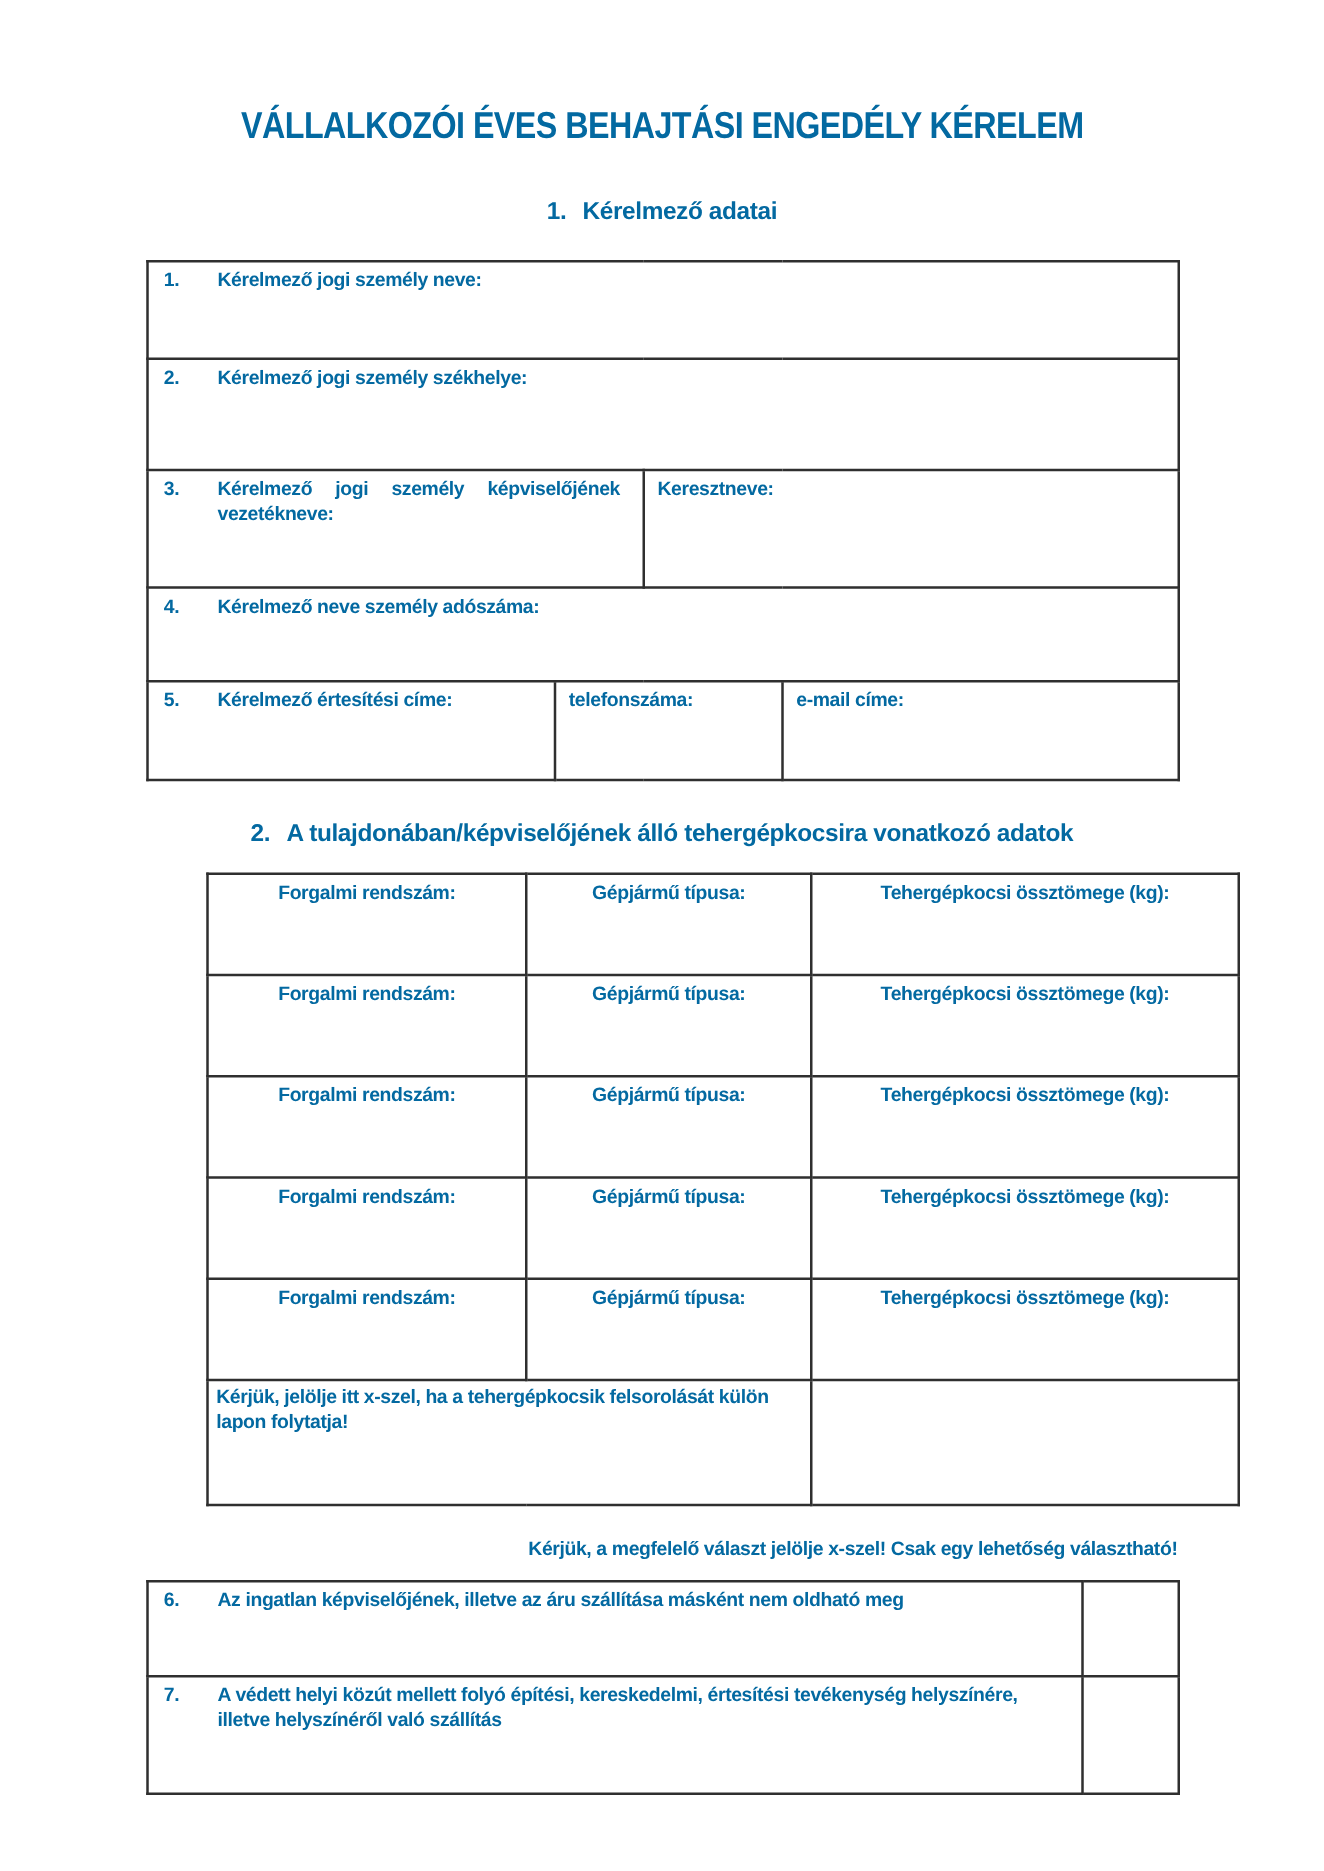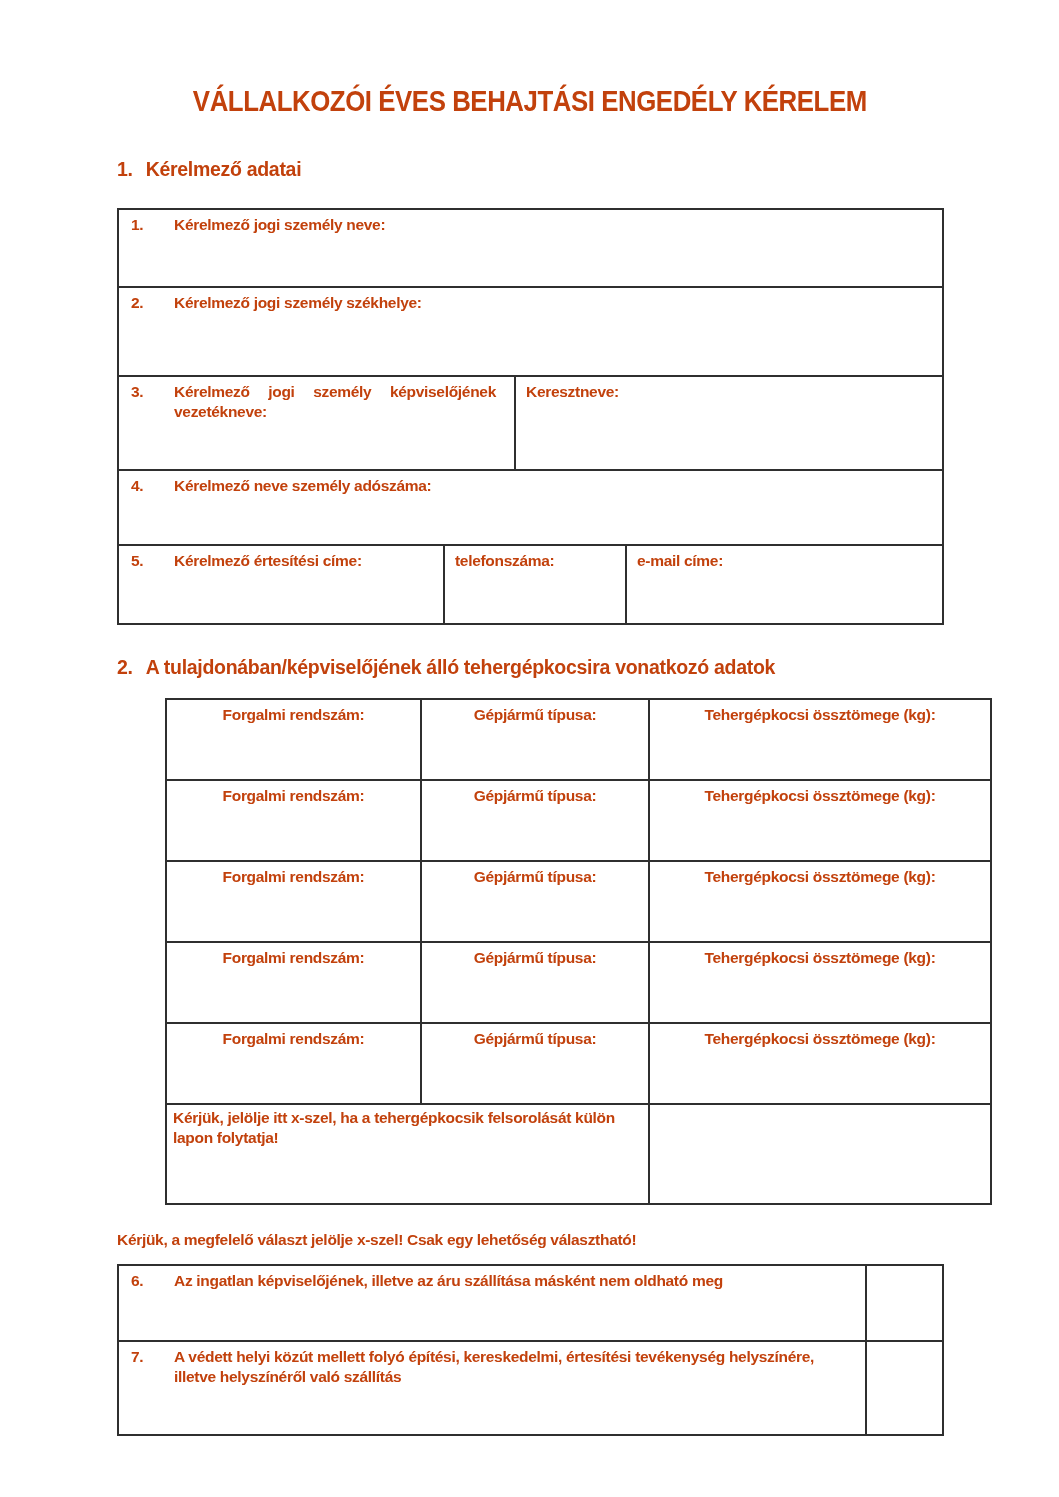--- a/index.html
+++ b/index.html
@@ -1,29 +1,29 @@
 <!DOCTYPE html>
 <html><head>
 <meta charset="utf-8">
 <style>
   html,body{margin:0;padding:0;background:#ffffff;}
   .page{
     position:relative;width:1059px;height:1497px;background:#ffffff;
-    font-family:"Liberation Sans",sans-serif;font-weight:700;color:#c2410c;
+    font-family:"Liberation Sans",sans-serif;font-weight:700;color:#0369a1;
     overflow:hidden;
   }
   
   .doc-title{position:absolute;top:84px;left:0;width:1059px;text-align:center;font-size:30px;margin:0;}
   .doc-title .squeeze{display:inline-block;transform:scaleX(.86);transform-origin:center;letter-spacing:-.5px;white-space:nowrap;}
-  .sec-heading{position:absolute;left:117px;width:825px;text-align:left;font-size:19.5px;letter-spacing:-.3px;}
+  .sec-heading{position:absolute;left:117px;width:825px;text-align:center;font-size:19.5px;letter-spacing:-.3px;}
   .sec-heading .sec-num{margin-right:13px;}
   #sec1-heading{top:158px;}
   #sec2-heading{top:656px;}
   #sec3-heading{top:1205px;}
-  .sec-subtitle{position:absolute;left:117px;width:825px;top:1231px;text-align:left;font-size:15.5px;letter-spacing:-.3px;}
+  .sec-subtitle{position:absolute;left:117px;width:825px;top:1231px;text-align:right;font-size:15.5px;letter-spacing:-.3px;}
   
   table{border-collapse:collapse;position:absolute;left:117px;table-layout:fixed;width:825px;}
   td{border:2px solid #2f2f2f;vertical-align:top;padding:0;font-size:15.5px;letter-spacing:-.3px;line-height:1.28;}
   #applicant-table{top:208px;}
   #applicant-table tr:nth-child(1) td{height:76px;}
   #applicant-table tr:nth-child(2) td{height:87px;}
   #applicant-table tr:nth-child(3) td{height:92px;}
   #applicant-table tr:nth-child(4) td{height:73px;}
   #applicant-table tr:nth-child(5) td{height:77px;}
   #vehicle-table{top:698px;margin-left:48px;}

